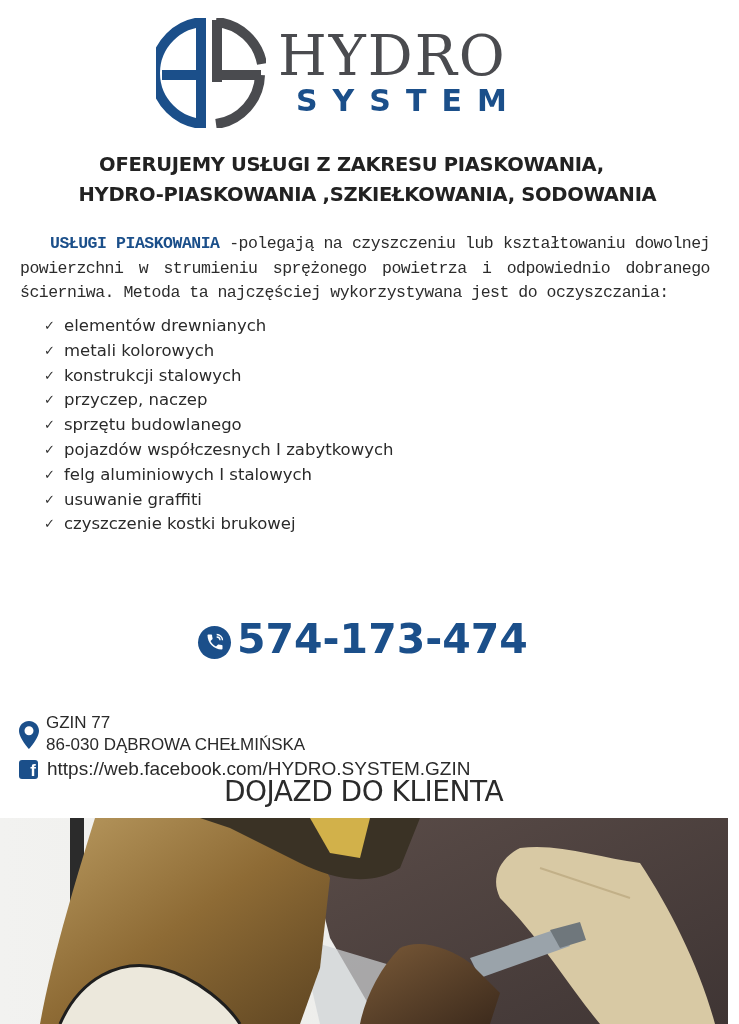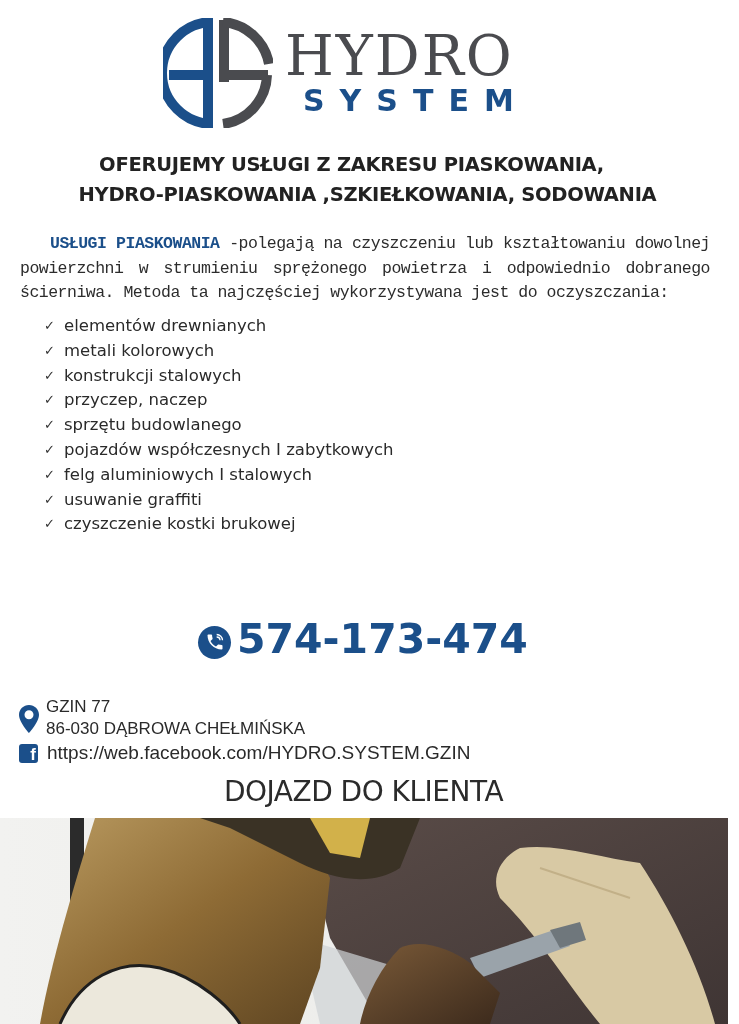--- a/index.html
+++ b/index.html
@@ -1,21 +1,21 @@
 <!DOCTYPE html>
 <html><head>
 <meta charset="utf-8">
 <style>
   html, body { margin: 0; padding: 0; }
   body {
     width: 739px; height: 1024px; overflow: hidden; position: relative;
     background: #ffffff; color: #2a2a2a;
     font-family: "DejaVu Sans", sans-serif;
   }
-  .logo { position: absolute; left: 163px; top: 18px; width: 370px; height: 110px; }
+  .logo { position: absolute; left: 156px; top: 18px; width: 370px; height: 110px; }
   .logo-mark { position: absolute; left: 0; top: 0; width: 110px; height: 110px; }
   .logo-word-hydro {
     position: absolute; left: 122px; top: 8px;
     font-family: "DejaVu Serif", serif; font-size: 56px; line-height: 60px;
     color: #4a4b4f; letter-spacing: 2px;
   }
   .logo-word-system {
     position: absolute; left: 140px; top: 66px;
     font-family: "DejaVu Sans", sans-serif; font-size: 30px; line-height: 34px;
     color: #1b4f8a; letter-spacing: 15px; font-weight: 700;
@@ -44,21 +44,21 @@
     color: #1b4f8a;
     margin-top: 43px;
   }
   .phone-row { display: flex; align-items: center; }
   .phone-icon {
     width: 33px; height: 33px; border-radius: 50%; background: #1b4f8a;
     display: flex; align-items: center; justify-content: center; margin-right: 6px; margin-top: 6px;
   }
   .phone-row.second { padding-left: 39px; }
   .address {
-    position: absolute; left: 18px; top: 696px;
+    position: absolute; left: 18px; top: 712px;
     font-family: "Liberation Sans", sans-serif; font-size: 17px; line-height: 22px; color: #2a2a2a;
   }
   .addr-row { display: flex; align-items: flex-start; }
   .pin { width: 28px; padding-top: 8px; }
   .fb-row { display: flex; align-items: center; margin-top: 2px; font-size: 19px; }
   .fb-box {
     width: 19px; height: 19px; background: #1b4f8a; border-radius: 3px; margin-right: 9px; margin-left: 1px;
     color: #fff; font-weight: bold; font-size: 17px; line-height: 22px; text-align: right; padding-right: 2px;
     box-sizing: border-box; overflow: hidden; font-family: "Liberation Sans", sans-serif;
   }

